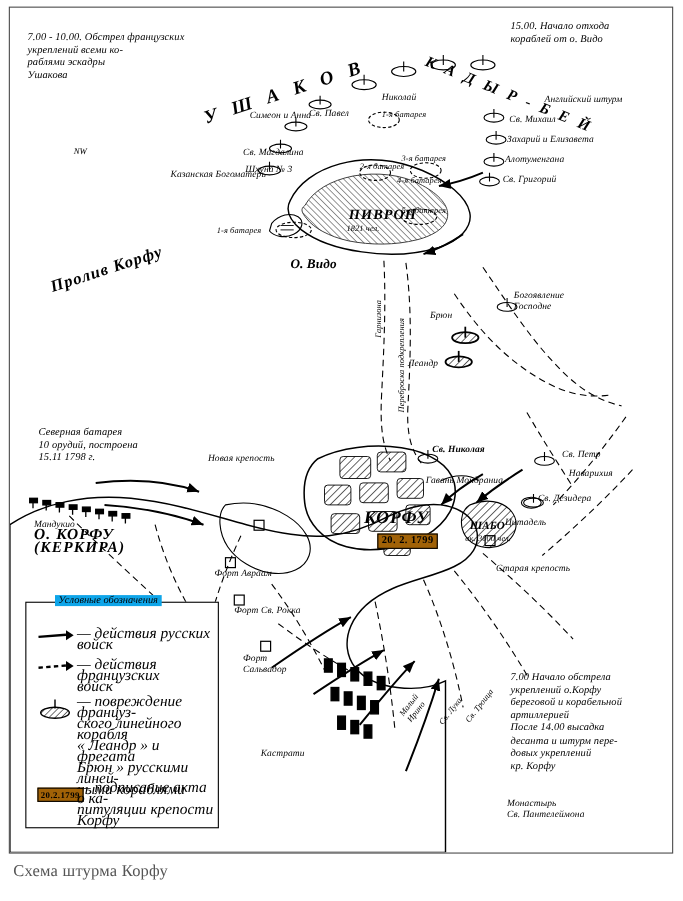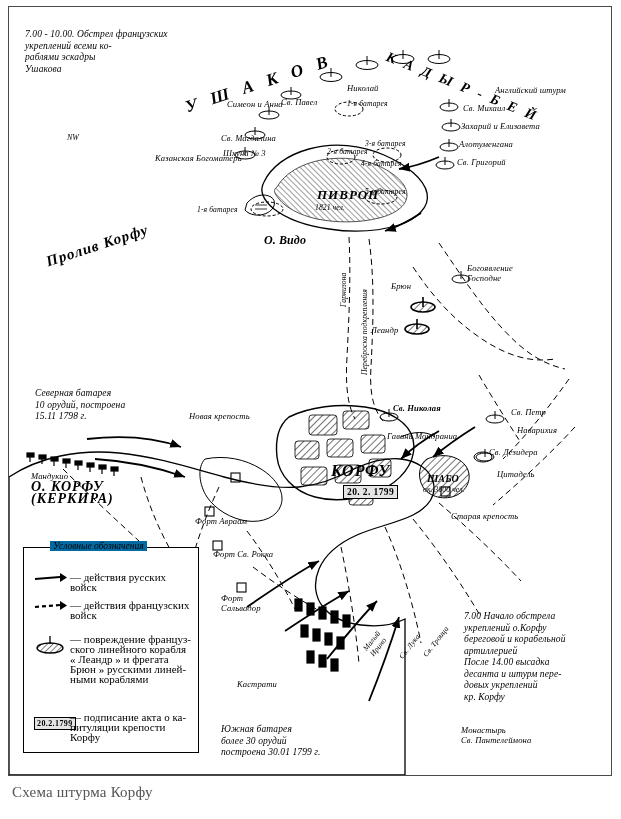--- a/index.html
+++ b/index.html
@@ -79,54 +79,55 @@
     width: 176px;
     height: 206px;
     border: 1.2px solid #000;
     box-sizing: border-box;
     background: #fff;
   }
   #legend .legend-title {
     position: absolute;
     left: 26px;
     top: -7px;
-    background: #0369a1;
+    background: #0ea5e9;
     padding: 0 3px;
     font-size: 9.5px;
     font-style: italic;
   }
   .legend-row {
     position: absolute;
     left: 6px;
     width: 166px;
   }
   .legend-text {
     position: absolute;
     left: 40px;
-    font-size: 11px;
+    font-size: 14px;
+    font-style: italic;
     line-height: 10px;
     white-space: pre-line;
   }
   .legend-sym {
     position: absolute;
     left: 4px;
   }
   #caption {
     position: absolute;
     left: 12px;
     top: 784px;
     font-family: "Liberation Serif", serif;
     font-size: 15px;
     color: #555;
     letter-spacing: 0.2px;
   }
   .date-box {
     position: absolute;
     border: 1.4px solid #000;
-    background: #e5e5e5;
+    background: #a16207;
     font-family: "Liberation Serif", serif;
     font-weight: bold;
     font-size: 9.5px;
     padding: 1px 3px;
     letter-spacing: 0.4px;
     text-align: right;
   }
   .compass {
     position: absolute;
     left: 58px;
@@ -402,26 +403,25 @@
       <rect x="228" y="576" width="9" height="9"></rect>
       <rect x="222" y="466" width="9" height="9"></rect>
       <rect x="432" y="480" width="9" height="9"></rect>
     </g>
   </svg>
 
   <div class="lbl" style="left:16px; top:22px; width:165px;">7.00 - 10.00. Обстрел французских
 укреплений всеми ко-
 раблями эскадры
 Ушакова</div>
+  <div class="lbl" style="left:455px; top:12px; width:140px;">15.00. Начало отхода
+кораблей от о. Видо</div>
   <div class="lbl" style="left:26px; top:381px; width:145px;">Северная батарея
 10 орудий, построена
 15.11 1798 г.</div>
-  <div class="lbl" style="left:212px; top:717px; width:150px;">Южная батарея
-более 30 орудий
-построена 30.01 1799 г.</div>
   <div class="lbl" style="left:455px; top:604px; width:150px;">7.00 Начало обстрела
 укреплений о.Корфу
 береговой и корабельной
 артиллерией
 После 14.00 высадка
 десанта и штурм пере-
 довых укреплений
 кр. Корфу</div>
 
   <div class="lbl spaced rotm20" style="left:175px; top:95px;">У Ш А К О В</div>
@@ -461,21 +461,21 @@
 
   <div class="lbl tiny" style="left:338px; top:92px;">1-я батарея</div>
   <div class="lbl tiny" style="left:318px; top:140px;font-style:italic;">2-я батарея</div>
   <div class="lbl tiny" style="left:356px; top:132px;">3-я батарея</div>
   <div class="lbl tiny" style="left:352px; top:152px;">4-я батарея</div>
   <div class="lbl tiny" style="left:356px; top:180px;">5-я батарея</div>
   <div class="lbl tiny" style="left:188px; top:198px;">1-я батарея</div>
 
   <div class="lbl sm" style="left:180px; top:404px;">Новая крепость</div>
   <div class="lbl sm" style="left:378px; top:424px;">Гавань Мондраниа</div>
-  <div class="lbl sm" style="left:450px; top:462px;margin-left:38px;">Цитадель</div>
+  <div class="lbl sm" style="left:450px; top:462px;">Цитадель</div>
   <div class="lbl sm" style="left:442px; top:504px;">Старая крепость</div>
   <div class="lbl sm" style="left:22px; top:464px;">Мандукио</div>
   <div class="lbl sm" style="left:186px; top:509px;">Форт Авраам</div>
   <div class="lbl sm" style="left:204px; top:542px;">Форт Св. Рокка</div>
   <div class="lbl sm" style="left:212px; top:586px; width:70px;">Форт
 Сальвадор</div>
   <div class="lbl sm" style="left:228px; top:672px;">Кастрати</div>
   <div class="lbl tiny rot45" style="left:352px; top:640px;">Малый
 Ирино</div>
   <div class="lbl tiny rot45" style="left:388px; top:648px;">Св. Лука</div>

